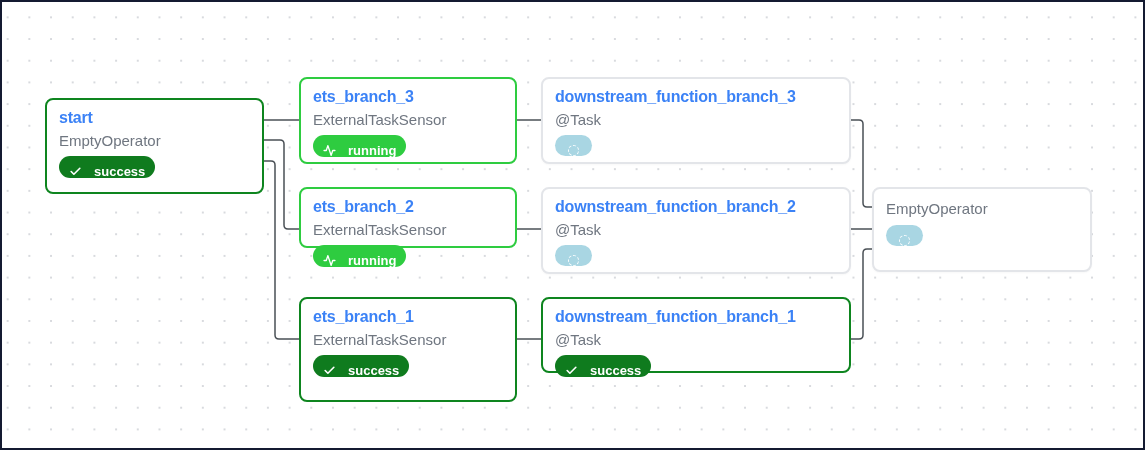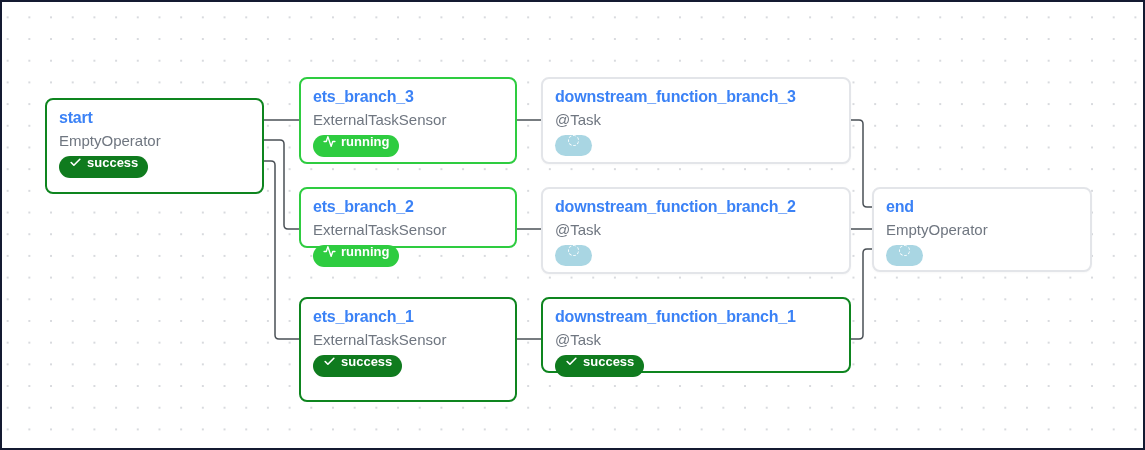--- a/index.html
+++ b/index.html
@@ -47,22 +47,22 @@
   .subtitle {
     font-size: 15px;
     color: #6f7680;
     margin-top: 2px;
     line-height: 1.3;
     white-space: nowrap;
   }
 
   .badge {
     display: inline-flex;
-    align-items: flex-start;
-    gap: 5px;
+    align-items: flex-end;
+    gap: 12px;
     height: 22px;
     padding: 0 10px;
     margin-top: 6px;
     border-radius: 11px;
     color: #ffffff;
     font-size: 13px;
     font-weight: 600;
     line-height: 1;
   }
   .badge.success { background: #0f7b1e; }
@@ -166,20 +166,19 @@
     <div class="subtitle">@Task</div>
     <div class="badge success">
       <svg width="13" height="13" viewBox="0 0 24 24" fill="none" stroke="#ffffff" stroke-width="3" stroke-linecap="round" stroke-linejoin="round">
           <polyline points="20 6 9 17 4 12"></polyline>
         </svg>
       <span>success</span>
     </div>
   </div>
 
   <div class="node b-gray" style="left:870px;top:185px;width:220px;height:85px">
-    <div class="title">end</div>
     <div class="subtitle">EmptyOperator</div>
     <div class="badge none">
       <span class="dashed-circle"></span>
     </div>
   </div>
 
 </div>
 
 </body></html>

